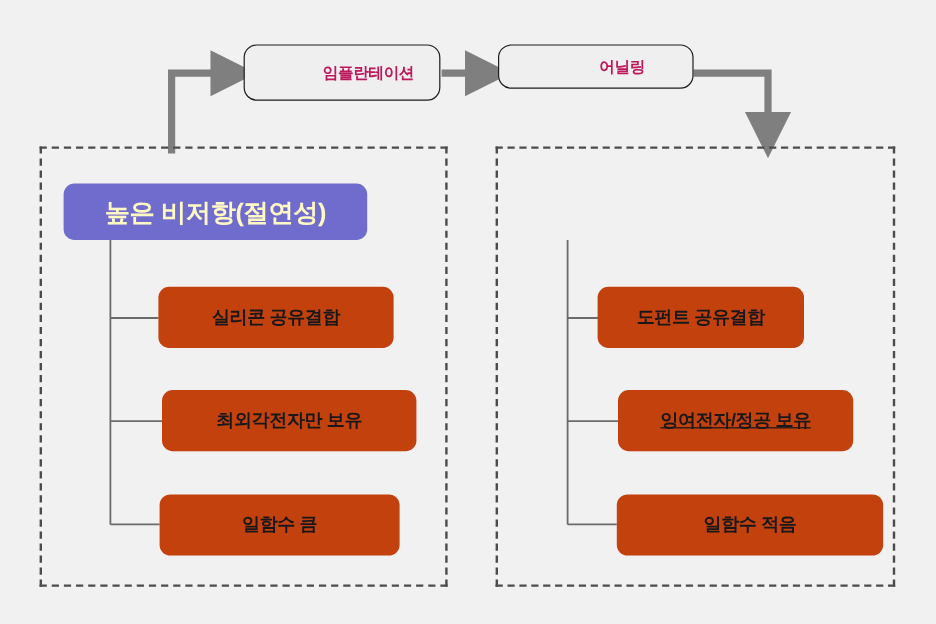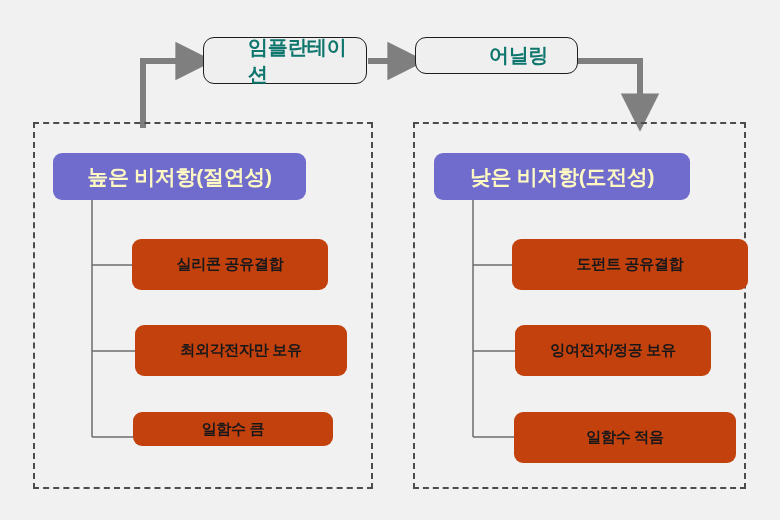--- a/index.html
+++ b/index.html
@@ -31,22 +31,22 @@
   
   .proc-box {
     position: absolute;
     box-sizing: border-box;
     background: #efefef;
     border: 1.6px solid #1d1d1d;
     border-radius: 11px;
     display: flex;
     align-items: center;
     justify-content: center;
-    color: #0f766e;
-    font-size: 20px;
+    color: #be185d;
+    font-size: 13px;
     font-weight: 700;
     letter-spacing: -0.3px;
     z-index: 3;
     padding-left: 44px;
   }
   #proc-implantation { left: 203px; top: 37px; width: 164px; height: 47px; }
   #proc-annealing    { left: 415px; top: 37px; width: 163px; height: 37px; }
 
   
   .group-panel {
@@ -87,23 +87,23 @@
     align-items: center;
     justify-content: center;
     color: #18181b;
     font-size: 15px;
     font-weight: 700;
     letter-spacing: -0.3px;
     z-index: 3;
   }
   #node-silicon-covalent   { left: 132px; top: 239px; width: 196px; height: 51px; }
   #node-valence-only       { left: 135px; top: 325px; width: 212px; height: 51px; }
-  #node-high-workfunction  { left: 133px; top: 412px; width: 200px; height: 34px; }
-  #node-dopant-covalent    { left: 512px; top: 239px; width: 236px; height: 51px; }
-  #node-carrier-surplus    { left: 515px; top: 325px; width: 196px; height: 51px; }
+  #node-high-workfunction  { left: 133px; top: 412px; width: 200px; height: 51px; }
+  #node-dopant-covalent    { left: 498px; top: 239px; width: 172px; height: 51px; }
+  #node-carrier-surplus    { left: 515px; top: 325px; width: 196px; height: 51px; text-decoration: underline; }
   #node-low-workfunction   { left: 514px; top: 412px; width: 222px; height: 51px; }
 </style>
 </head>
 <body>
 
 <div id="stage">
 
   <svg id="wires" viewBox="0 0 780 520" width="780" height="520">
     <defs>
       <marker id="arrow-gray" markerWidth="9" markerHeight="9" refX="3.1" refY="3.6" orient="auto" markerUnits="strokeWidth">
@@ -132,18 +132,17 @@
   <div class="group-panel" id="panel-conductive"></div>
 
   <div class="proc-box" id="proc-implantation">임플란테이션</div>
   <div class="proc-box" id="proc-annealing">어닐링</div>
 
   <div class="node-header" id="node-high-resistivity">높은 비저항(절연성)</div>
   <div class="node-child" id="node-silicon-covalent">실리콘 공유결합</div>
   <div class="node-child" id="node-valence-only">최외각전자만 보유</div>
   <div class="node-child" id="node-high-workfunction">일함수 큼</div>
 
-  <div class="node-header" id="node-low-resistivity">낮은 비저항(도전성)</div>
   <div class="node-child" id="node-dopant-covalent">도펀트 공유결합</div>
   <div class="node-child" id="node-carrier-surplus">잉여전자/정공 보유</div>
   <div class="node-child" id="node-low-workfunction">일함수 적음</div>
 
 </div>
 
 </body></html>

